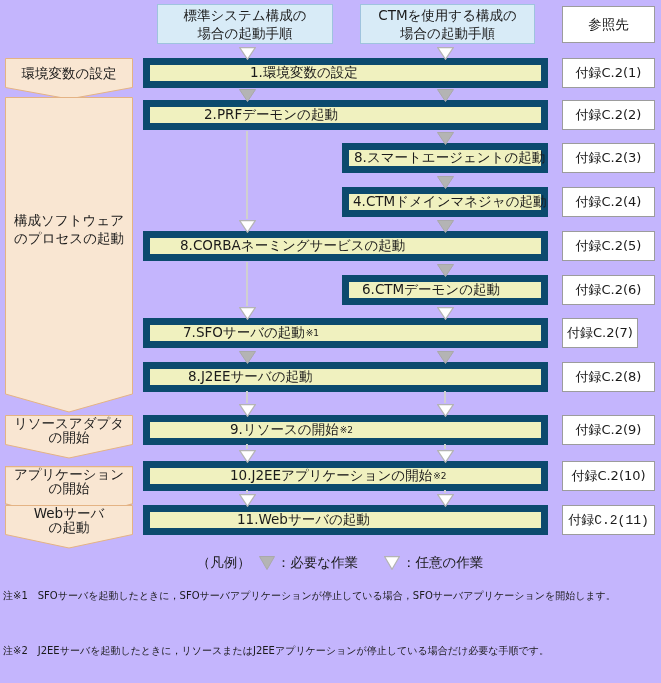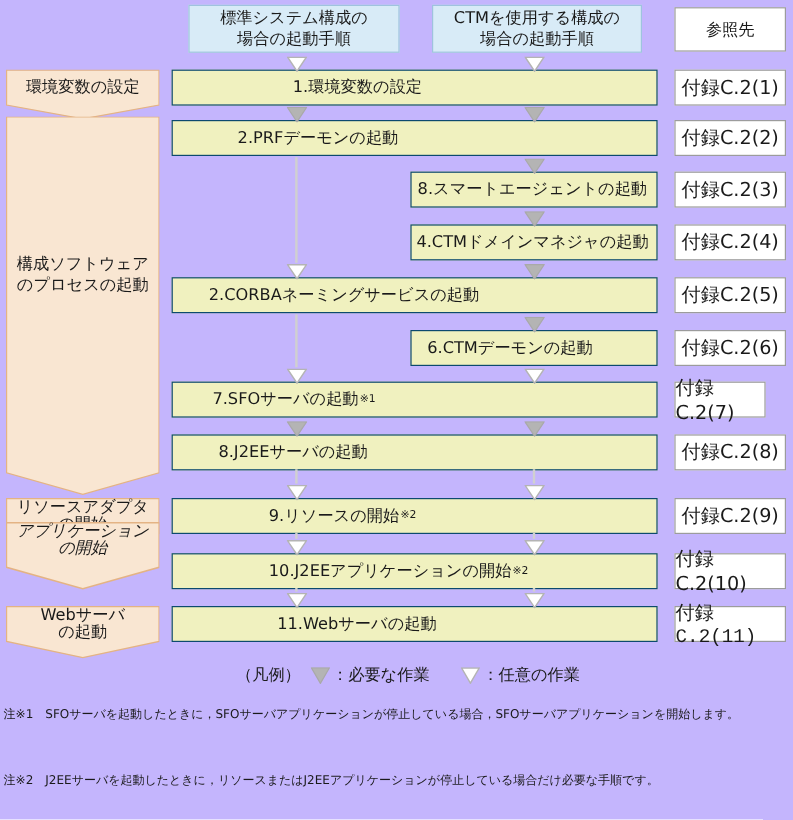--- a/index.html
+++ b/index.html
@@ -1,23 +1,23 @@
 <!DOCTYPE html>
 <html><head>
 <meta charset="utf-8">
 <style>
   html,body{margin:0;padding:0;background:#fff;}
   body{width:661px;height:683px;font-family:"DejaVu Sans","Liberation Sans",sans-serif;color:#1a1a1a;}
   .canvas{position:relative;width:661px;height:683px;background:#c4b5fd;overflow:hidden;}
   .box{position:absolute;box-sizing:border-box;font-size:13.5px;}
   .blue{background:#d8ebf7;border:1px solid #9fc3de;display:flex;align-items:center;justify-content:center;text-align:center;white-space:pre-line;line-height:1.35;}
-  .yellow{background:#f0f1bf;border:1px solid #0c4a6e;display:flex;align-items:center;}
+  .yellow{background:#f0f1bf;border:7px solid #0c4a6e;display:flex;align-items:center;}
   .yellow .lbl{white-space:nowrap;}
   .yellow sup{font-size:9px;line-height:0;vertical-align:super;margin-left:1px;}
-  .ref{background:#fff;border:1px solid #9c9c9c;display:flex;align-items:center;justify-content:center;font-size:16px;}
+  .ref{background:#fff;border:1px solid #9c9c9c;display:flex;align-items:center;justify-content:center;font-size:13px;}
   .plabel{position:absolute;}
   .plabel svg{position:absolute;left:0;top:0;width:100%;height:100%;}
   .ptext{position:absolute;left:0;width:100%;text-align:center;font-size:13.5px;line-height:15px;white-space:pre-line;}
   .arr{position:absolute;width:17px;height:13px;}
   .stem{position:absolute;width:2px;background:#d0d0d0;}
   .legend{position:absolute;left:130px;top:554px;width:420px;display:flex;align-items:center;justify-content:center;gap:8px;font-size:13.5px;}
   .legend svg{display:block;}
   .note{position:absolute;left:3px;width:656px;font-size:10px;line-height:1.55;text-align:left;}
 </style>
 </head>
@@ -46,21 +46,21 @@
     <div class="ptext" style="top:114px;line-height:18px;">構成ソフトウェア
 のプロセスの起動</div>
   </div>
   <div class="plabel" style="left:5px;top:415px;width:128px;height:44px;">
     <svg viewBox="0 0 128 44" preserveAspectRatio="none">
         <polygon points="0.5,0.5 127.5,0.5 127.5,29.5 64,43 0.5,29.5" fill="#f9e6d2" stroke="#e4b384"></polygon>
       </svg>
     <div class="ptext" style="top:1px;line-height:14px;">リソースアダプタ
 の開始</div>
   </div>
-  <div class="plabel" style="left:5px;top:435px;width:128px;height:57px;font-style:italic;">
+  <div class="plabel" style="left:5px;top:466px;width:128px;height:57px;">
     <svg viewBox="0 0 128 43" preserveAspectRatio="none">
         <polygon points="0.5,0.5 127.5,0.5 127.5,28.5 64,42 0.5,28.5" fill="#f9e6d2" stroke="#e4b384"></polygon>
       </svg>
     <div class="ptext" style="top:1px;line-height:14px;">アプリケーション
 の開始</div>
   </div>
   <div class="plabel" style="left:5px;top:505px;width:128px;height:44px;">
     <svg viewBox="0 0 128 44" preserveAspectRatio="none">
         <polygon points="0.5,0.5 127.5,0.5 127.5,29.5 64,43 0.5,29.5" fill="#f9e6d2" stroke="#e4b384"></polygon>
       </svg>
@@ -78,21 +78,21 @@
     </div>
   <div class="box yellow" style="left:342px;top:143px;width:206px;height:30px;padding-left:5px;">
       <span class="lbl">8.スマートエージェントの起動</span>
       <sup></sup>
     </div>
   <div class="box yellow" style="left:342px;top:187px;width:206px;height:30px;padding-left:4px;">
       <span class="lbl">4.CTMドメインマネジャの起動</span>
       <sup></sup>
     </div>
   <div class="box yellow" style="left:143px;top:231px;width:405px;height:30px;padding-left:30px;">
-      <span class="lbl">2.CORBAネーミングサービスの起動</span>
+      <span class="lbl">8.CORBAネーミングサービスの起動</span>
       <sup></sup>
     </div>
   <div class="box yellow" style="left:342px;top:275px;width:206px;height:30px;padding-left:13px;">
       <span class="lbl">6.CTMデーモンの起動</span>
       <sup></sup>
     </div>
   <div class="box yellow" style="left:143px;top:318px;width:405px;height:30px;padding-left:33px;">
       <span class="lbl">7.SFOサーバの起動</span>
       <sup>※1</sup>
     </div>

